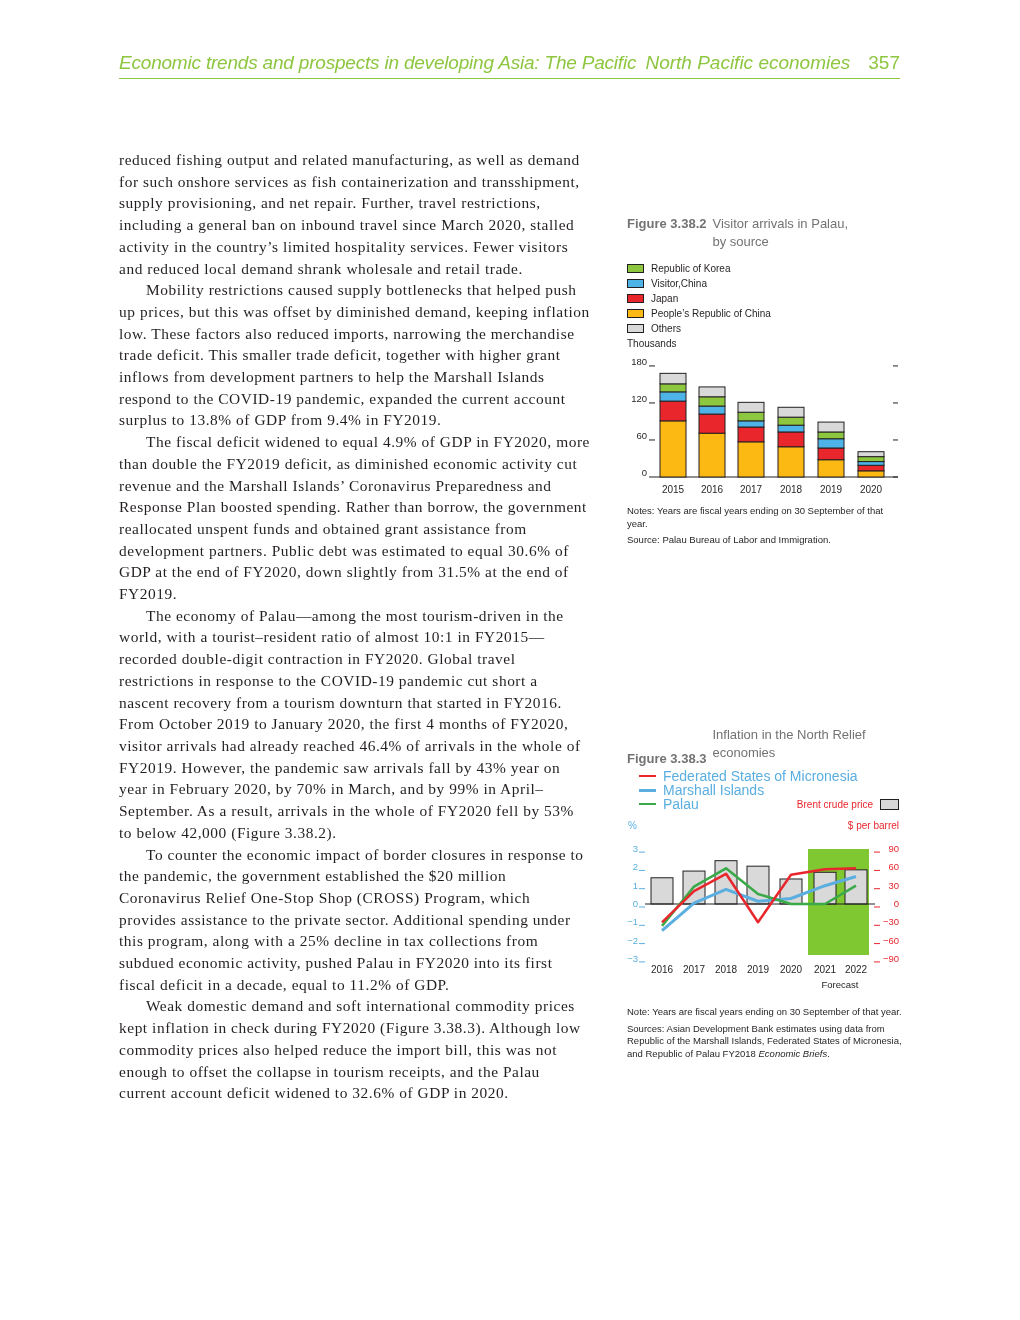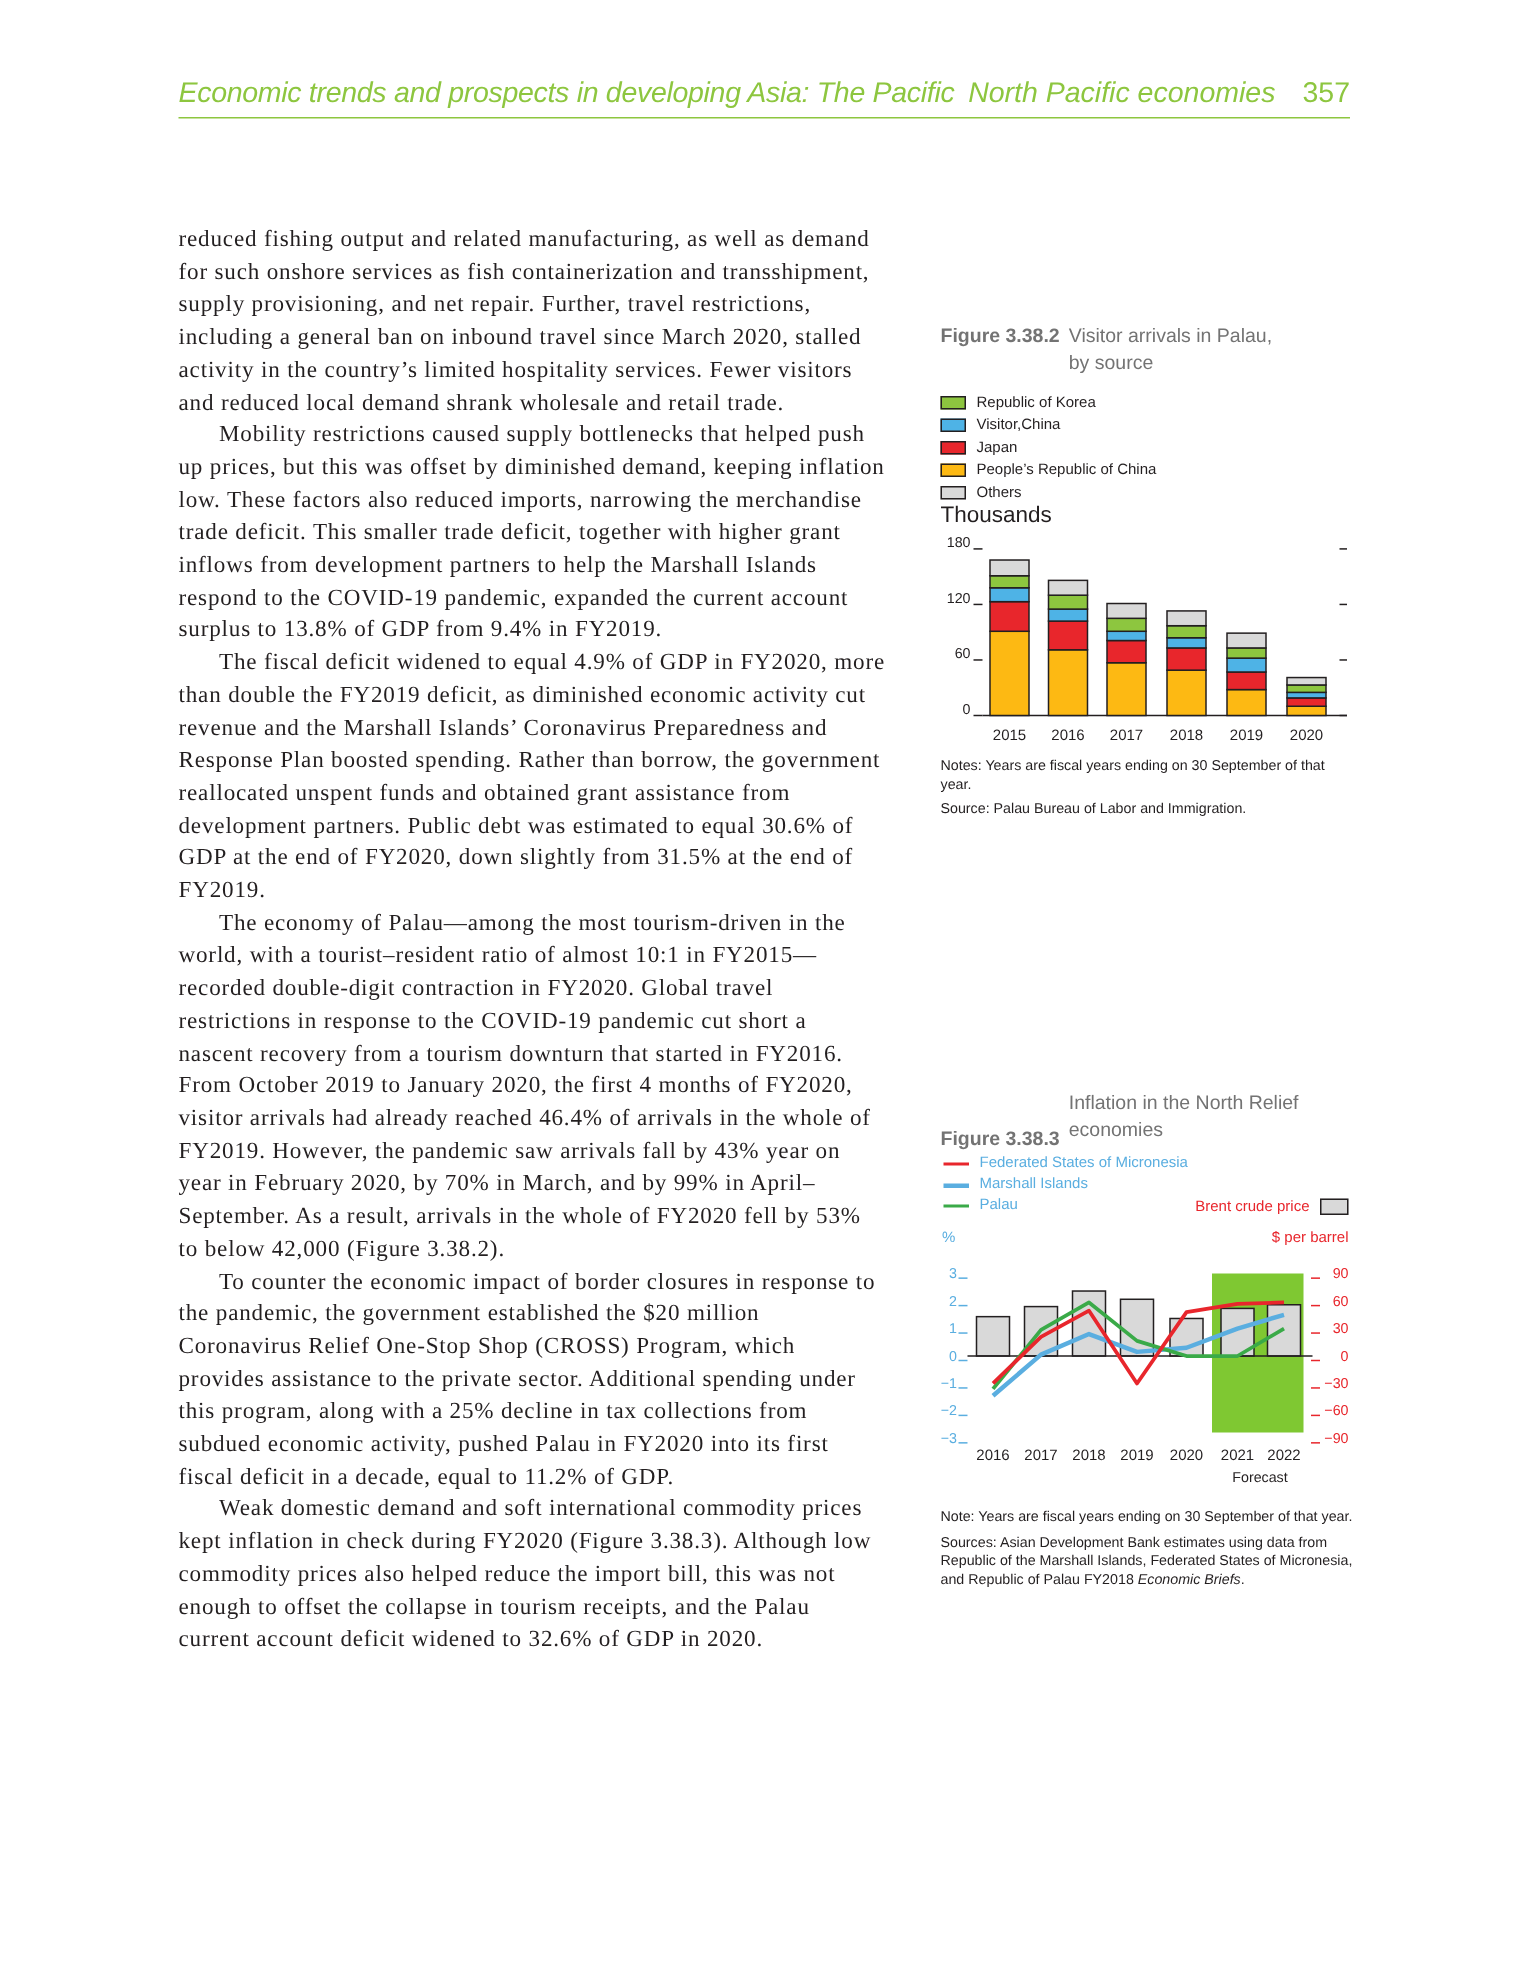--- a/index.html
+++ b/index.html
@@ -10,21 +10,21 @@
   .header .right span.pg { margin-left: 18px; font-style: normal; }
   .body-text { position: absolute; left: 119px; top: 149px; width: 472px; font-family: "Liberation Serif", serif; font-size: 15.4px; line-height: 21.7px; letter-spacing: 0.55px; color: #231f20; }
   .body-text p { margin: 0; }
   .body-text p.indent { text-indent: 27px; }
   .fig { position: absolute; font-family: "Liberation Sans", sans-serif; }
   .fig-title { font-size: 13px; color: #737373; line-height: 18px; }
   .fig-title b { font-weight: bold; margin-right: 6px; }
   .fig-title .t { display: inline-block; vertical-align: top; }
   .legend-row { font-size: 10px; color: #231f20; height: 15px; line-height: 15px; display: flex; align-items: center; }
   .swatch { width: 17px; height: 9px; border: 1px solid #231f20; margin-right: 7px; box-sizing: border-box; }
-  .small { font-size: 15px; line-height: 13px; color: #231f20; }
+  .small { font-size: 10px; line-height: 13px; color: #231f20; }
   .note { font-size: 9.5px; line-height: 12.5px; color: #231f20; }
   svg text { font-family: "Liberation Sans", sans-serif; }
 </style>
 </head>
 <body>
 
 <div class="header">
   <span class="left">Economic trends and prospects in developing Asia: The Pacific</span>
   <span class="right"><span>North Pacific economies</span><span class="pg">357</span></span>
 </div>
@@ -132,21 +132,21 @@
 </div>
 
 <div class="fig" style="left:627px; top:726px; width:280px;">
   <div class="fig-title">
     <b style="float:left;margin-top:24px;">Figure 3.38.3</b>
     <span class="t"><span>Inflation in the North Relief</span><br><span>economies</span></span>
   </div>
 </div>
 
 <div class="fig" style="left:627px; top:769px; width:275px; height:70px;">
-  <div style="position:absolute; left:2px; top:0; font-size:10px; line-height:14px; color:#5aaee0;">
+  <div style="position:absolute; left:12px; top:0; font-size:14px; line-height:14px; color:#5aaee0;">
     <div style="display:flex; align-items:center;">
         <span style="display:inline-block; width:17px; height:2px; background:#e8262c; margin-right:7px;"></span>
         <span>Federated States of Micronesia</span>
       </div>
     <div style="display:flex; align-items:center;">
         <span style="display:inline-block; width:17px; height:3px; background:#5aaee0; margin-right:7px;"></span>
         <span>Marshall Islands</span>
       </div>
     <div style="display:flex; align-items:center;">
         <span style="display:inline-block; width:17px; height:2px; background:#3aaa48; margin-right:7px;"></span>

